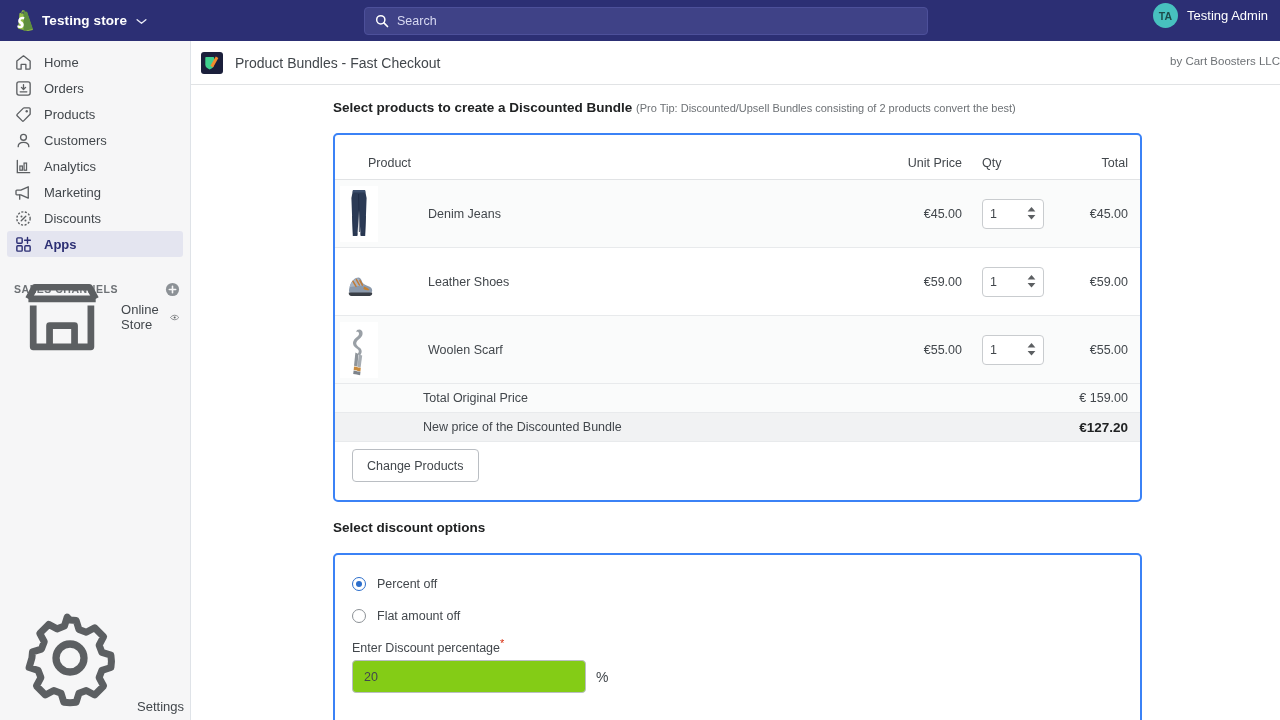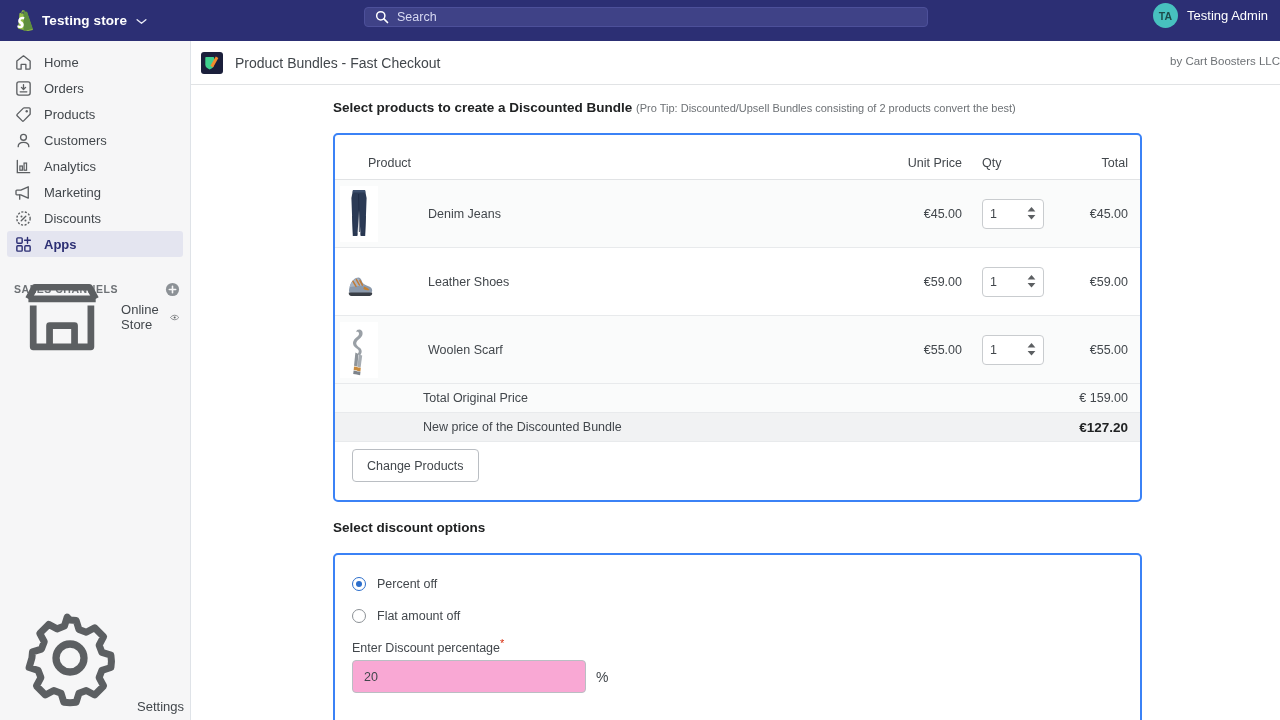--- a/index.html
+++ b/index.html
@@ -25,21 +25,21 @@
   }
   .shopify-logo { width: 19px; height: 21px; display: block; }
   .store-name {
     color: #ffffff; font-size: 13.5px; font-weight: bold;
     letter-spacing: .1px; white-space: nowrap;
   }
   .chev-down { width: 11px; height: 7px; display: block; margin-top: 1px; }
 
   .search-wrap {
     position: absolute; left: 364px; top: 7px;
-    width: 564px; height: 20px;
+    width: 564px; height: 28px;
     background: #3f4287; border: 1px solid #4d509a;
     border-radius: 4px;
     display: flex; align-items: center; padding-left: 10px; gap: 8px;
     cursor: text;
   }
   .search-ico { width: 14px; height: 14px; display: block; flex: 0 0 auto; }
   .search-ph { color: #d7d9f2; font-size: 12.5px; }
 
   .admin-group {
     position: absolute; right: 8px; top: 0;
@@ -245,21 +245,21 @@
   }
   .req { color: #d72c0d; font-size: 11px; vertical-align: super; }
 
   .input-row {
     position: absolute; left: 17px; top: 105px;
     display: flex; align-items: center; gap: 10px;
   }
   .pct-input {
     width: 234px; height: 33px;
     border: 1px solid #babec3; border-radius: 4px;
-    background: #f9a8d4; padding: 12px 11px;
+    background: #84cc16; padding: 12px 11px;
     font-size: 12.5px; color: #42474c;
     font-family: "Liberation Sans", sans-serif;
   }
   .pct-sign { font-size: 14px; color: #42474c; }
 </style>
 </head>
 <body>
 
 <div class="topbar">
 

